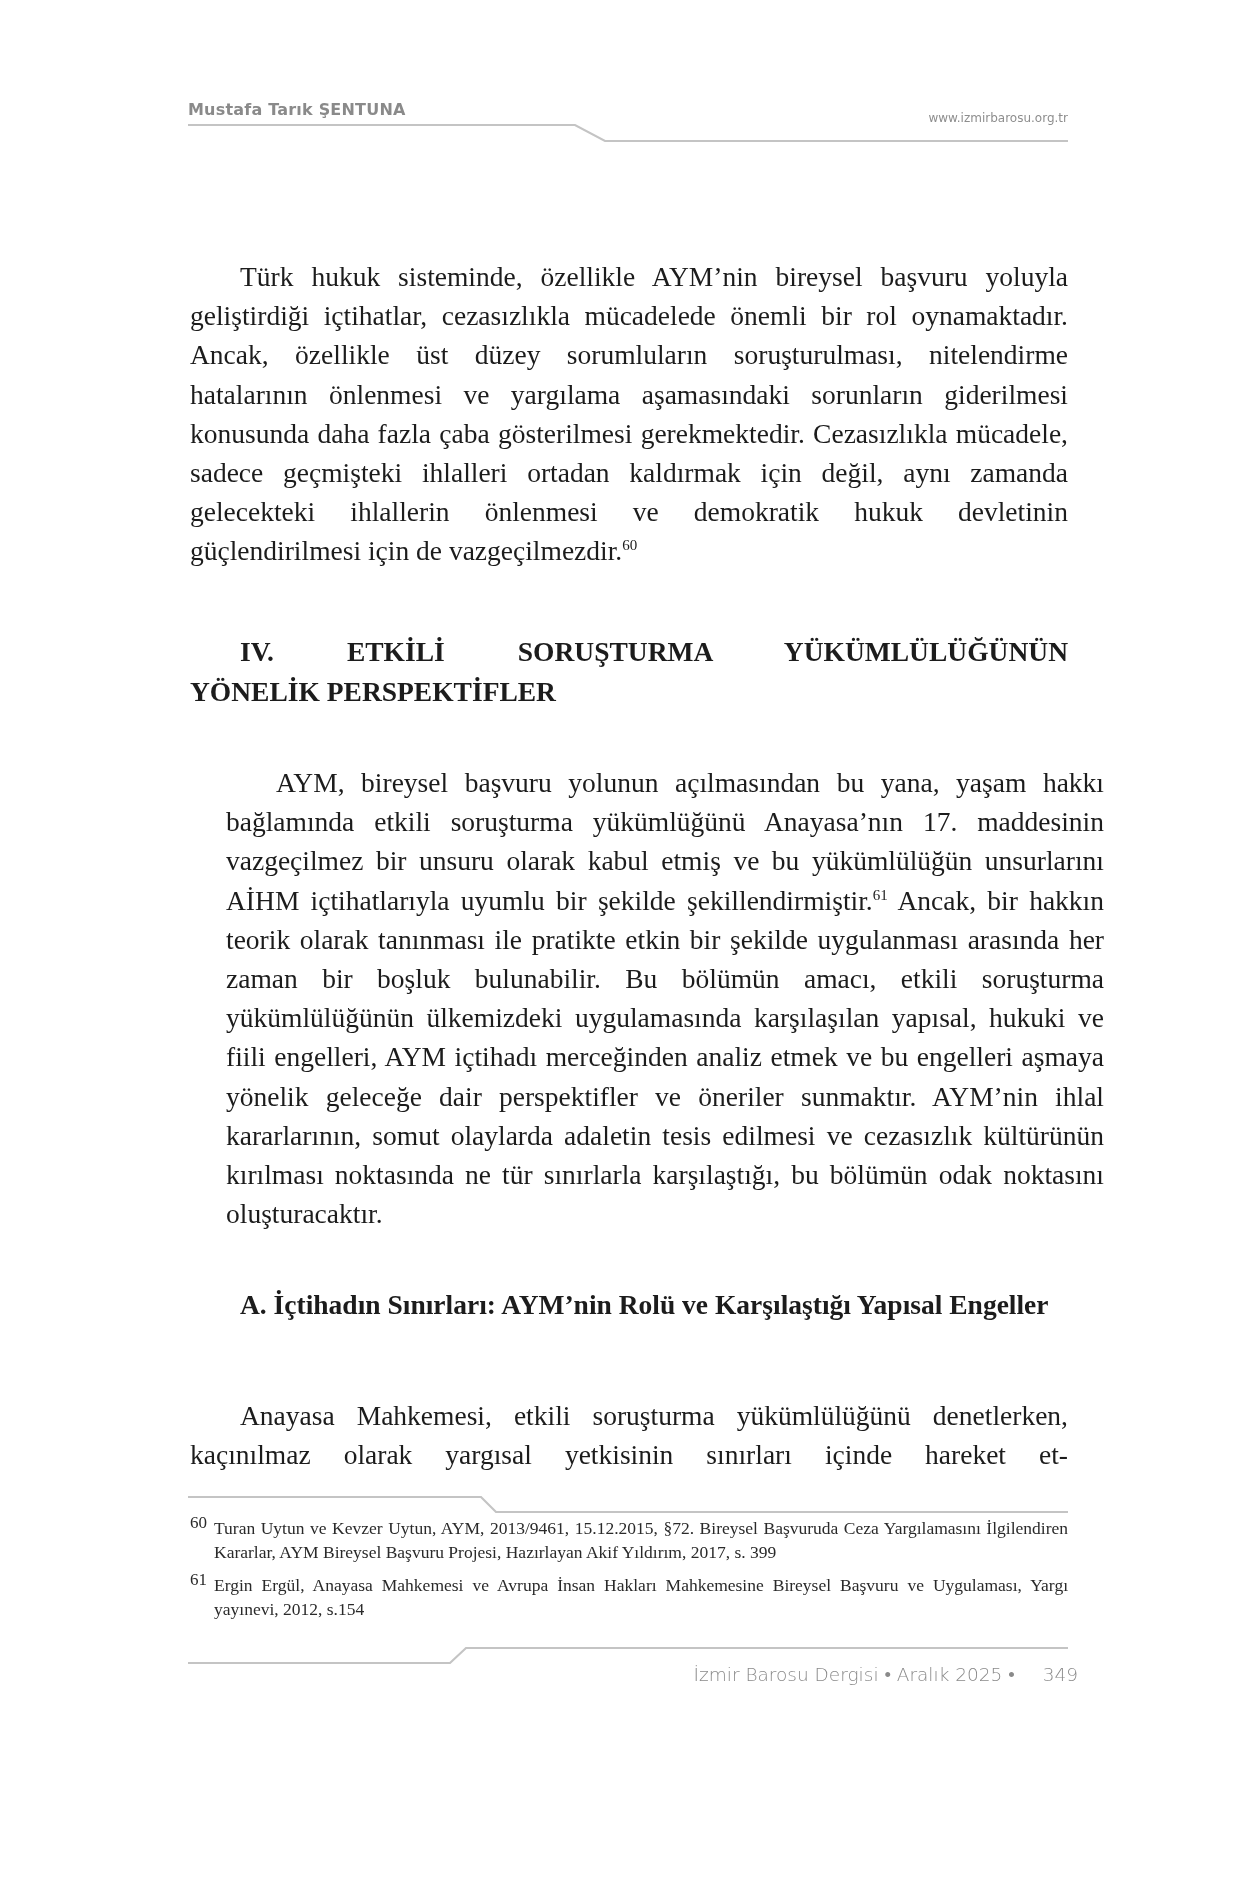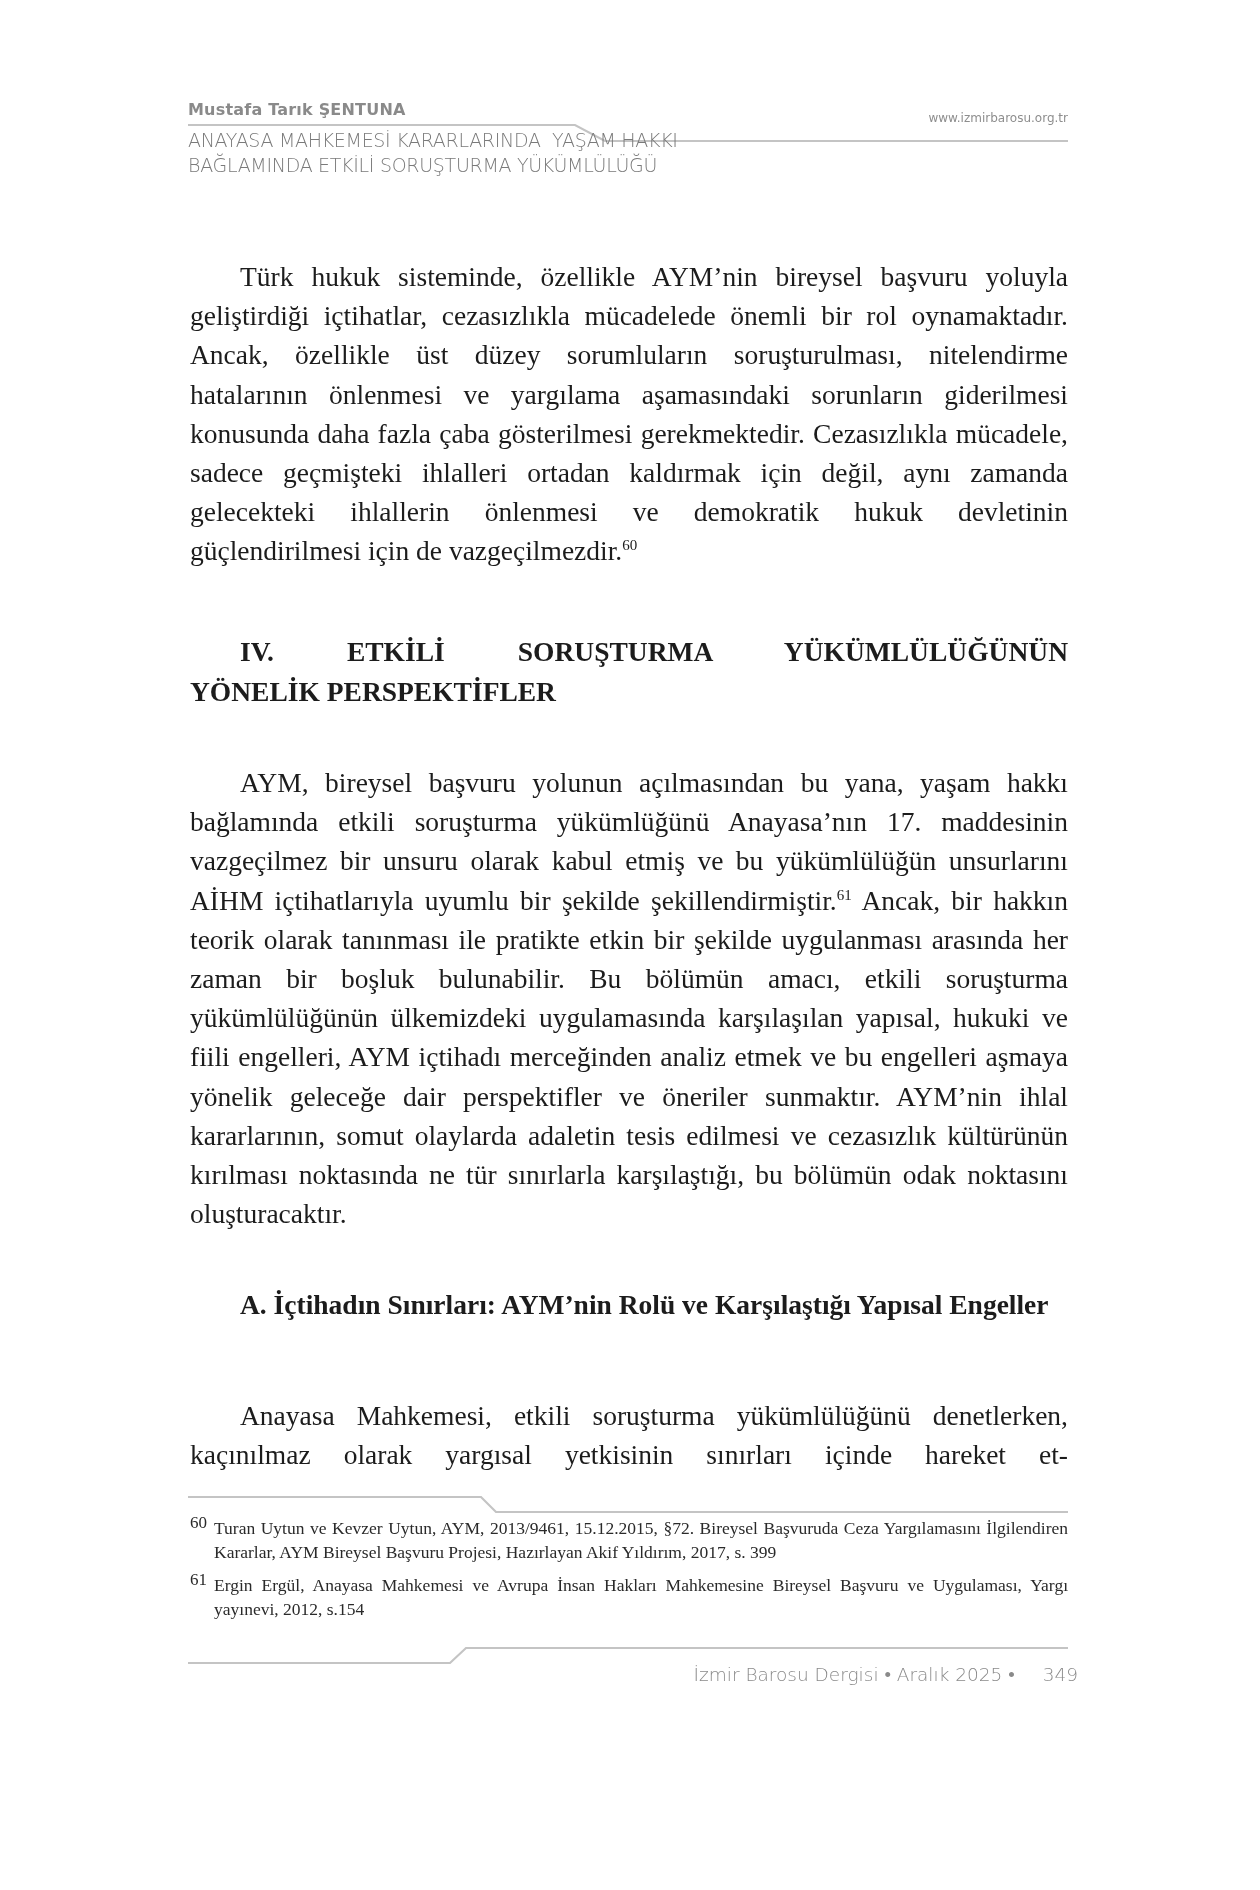--- a/index.html
+++ b/index.html
@@ -37,36 +37,32 @@
   <svg class="rule" width="1260" height="1890">
 
     <polyline points="188,125 575,125 605,141 1068,141" fill="none" stroke="#c4c4c4" stroke-width="2.2"></polyline>
 
     <polyline points="188,1497 481,1497 496,1512 1068,1512" fill="none" stroke="#c4c4c4" stroke-width="2.2"></polyline>
 
     <polyline points="188,1663 450,1663 466,1648 1068,1648" fill="none" stroke="#c4c4c4" stroke-width="2.2"></polyline>
   </svg>
 
   <div class="hdr-author">Mustafa Tarık ŞENTUNA</div>
-  <div class="hdr-title">
-    <div style="white-space:pre;">ANAYASA MAHKEMESİ KARARLARINDA  YAŞAM HAKKI</div>
-    <div>BAĞLAMINDA ETKİLİ SORUŞTURMA YÜKÜMLÜLÜĞÜ</div>
-  </div>
   <div class="hdr-url">www.izmirbarosu.org.tr</div>
 
   <div class="body-text" style="top: 244px; margin-top: 13px;">
     <p><span>Türk hukuk sisteminde, özellikle AYM’nin bireysel başvuru yoluyla geliştirdiği içtihatlar, cezasızlıkla mücadelede önemli bir rol oynamaktadır. Ancak, özellikle üst düzey sorumluların soruşturulması, nitelendirme hatalarının önlenmesi ve yargılama aşamasındaki sorunların giderilmesi konusunda daha fazla çaba gösterilmesi gerekmektedir. Cezasızlıkla mücadele, sadece geçmişteki ihlalleri ortadan kaldırmak için değil, aynı zamanda gelecekteki ihlallerin önlenmesi ve demokratik hukuk devletinin güçlendirilmesi için de vazgeçilmezdir.</span><span class="fnref">60</span></p>
   </div>
 
   <div class="heading h-main" style="top: 602px;">
     <span class="just" style="padding-left:50px;">IV. ETKİLİ SORUŞTURMA YÜKÜMLÜLÜĞÜNÜN</span>
     <span style="display:block;">YÖNELİK PERSPEKTİFLER</span>
   </div>
 
-  <div class="body-text" style="top: 763px;">
+  <div class="body-text" style="top: 763px; margin-left: 36px;">
     <p><span>AYM, bireysel başvuru yolunun açılmasından bu yana, yaşam hakkı bağlamında etkili soruşturma yükümlüğünü Anayasa’nın 17. maddesinin vazgeçilmez bir unsuru olarak kabul etmiş ve bu yükümlülüğün unsurlarını AİHM içtihatlarıyla uyumlu bir şekilde şekillendirmiştir.</span><span class="fnref">61</span><span> Ancak, bir hakkın teorik olarak tanınması ile pratikte etkin bir şekilde uygulanması arasında her zaman bir boşluk bulunabilir. Bu bölümün amacı, etkili soruşturma yükümlülüğünün ülkemizdeki uygulamasında karşılaşılan yapısal, hukuki ve fiili engelleri, AYM içtihadı merceğinden analiz etmek ve bu engelleri aşmaya yönelik geleceğe dair perspektifler ve öneriler sunmaktır. AYM’nin ihlal kararlarının, somut olaylarda adaletin tesis edilmesi ve cezasızlık kültürünün kırılması noktasında ne tür sınırlarla karşılaştığı, bu bölümün odak noktasını oluşturacaktır.</span></p>
   </div>
 
   <div class="heading" style="top: 1285px; text-indent: 50px;">A. İçtihadın Sınırları: AYM’nin Rolü ve Karşılaştığı Yapısal Engeller</div>
 
   <div class="body-text" style="top: 1396px;">
     <p style="text-align-last: justify;"><span>Anayasa Mahkemesi, etkili soruşturma yükümlülüğünü denetlerken, kaçınılmaz olarak yargısal yetkisinin sınırları içinde hareket et-</span></p>
   </div>
 
   <div class="footnotes">

